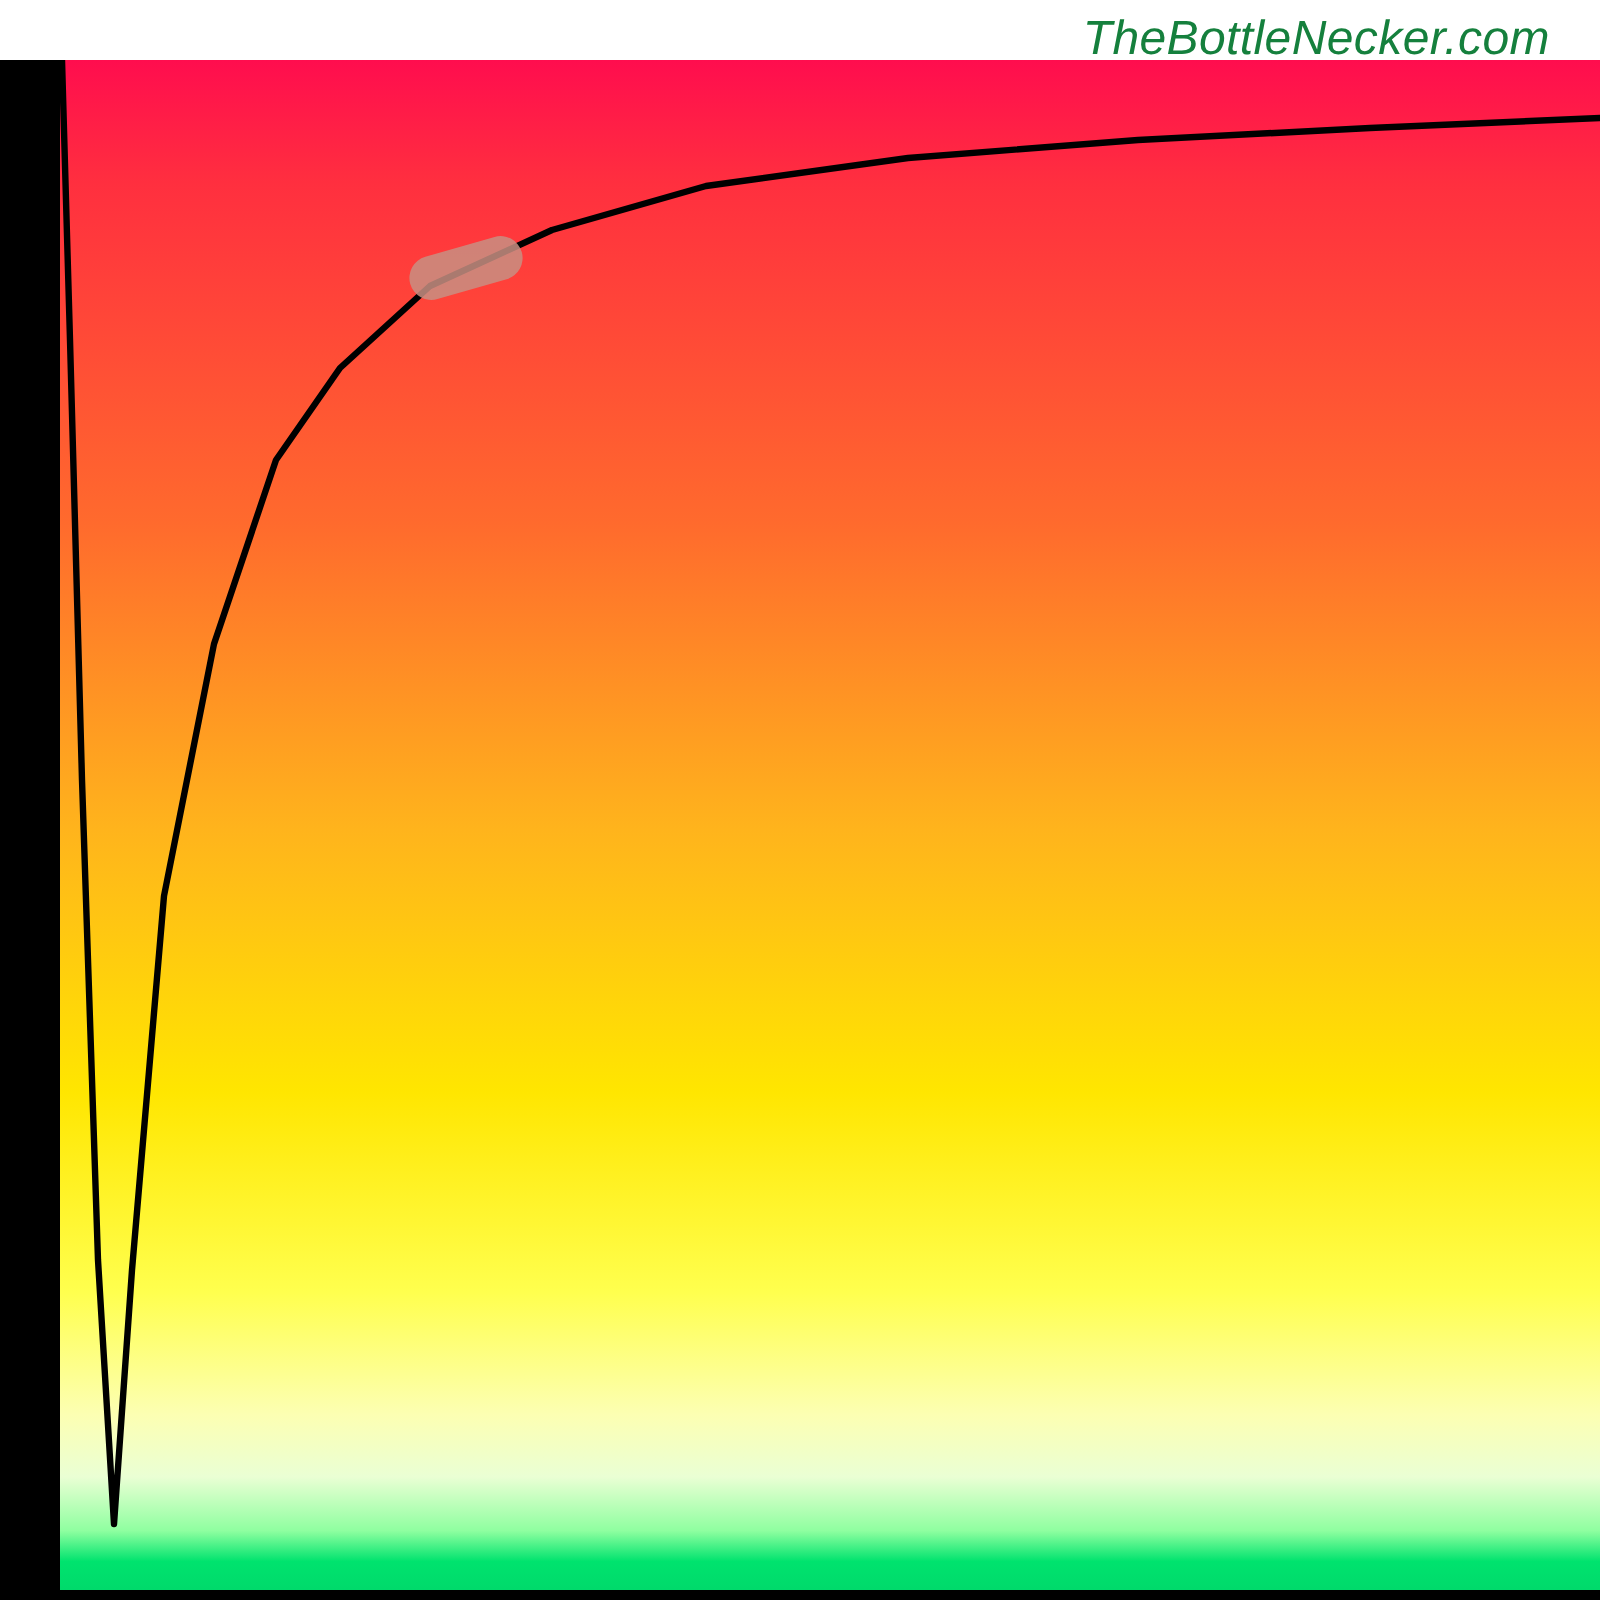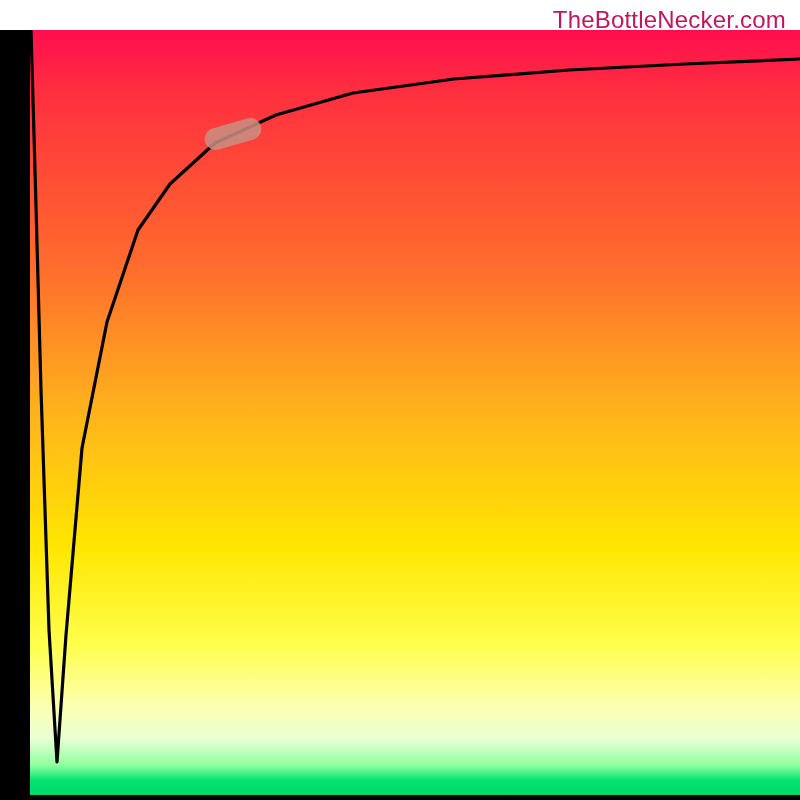--- a/index.html
+++ b/index.html
@@ -11,25 +11,26 @@
     overflow: hidden;
   }
   .frame {
     position: relative;
     width: 800px;
     height: 800px;
   }
   .watermark {
     position: absolute;
     top: 6px;
-    right: 14px;
+    right: 25px;
     font-family: Arial, Helvetica, sans-serif;
     font-size: 24px;
-    color: #be185d;
+    color: #15803d;
     letter-spacing: 0.2px;
+    font-style: italic;
   }
   .plot-area {
     position: absolute;
     left: 30px;
     top: 30px;
     width: 770px;
     height: 770px;
   }
   .gradient {
     position: absolute;

